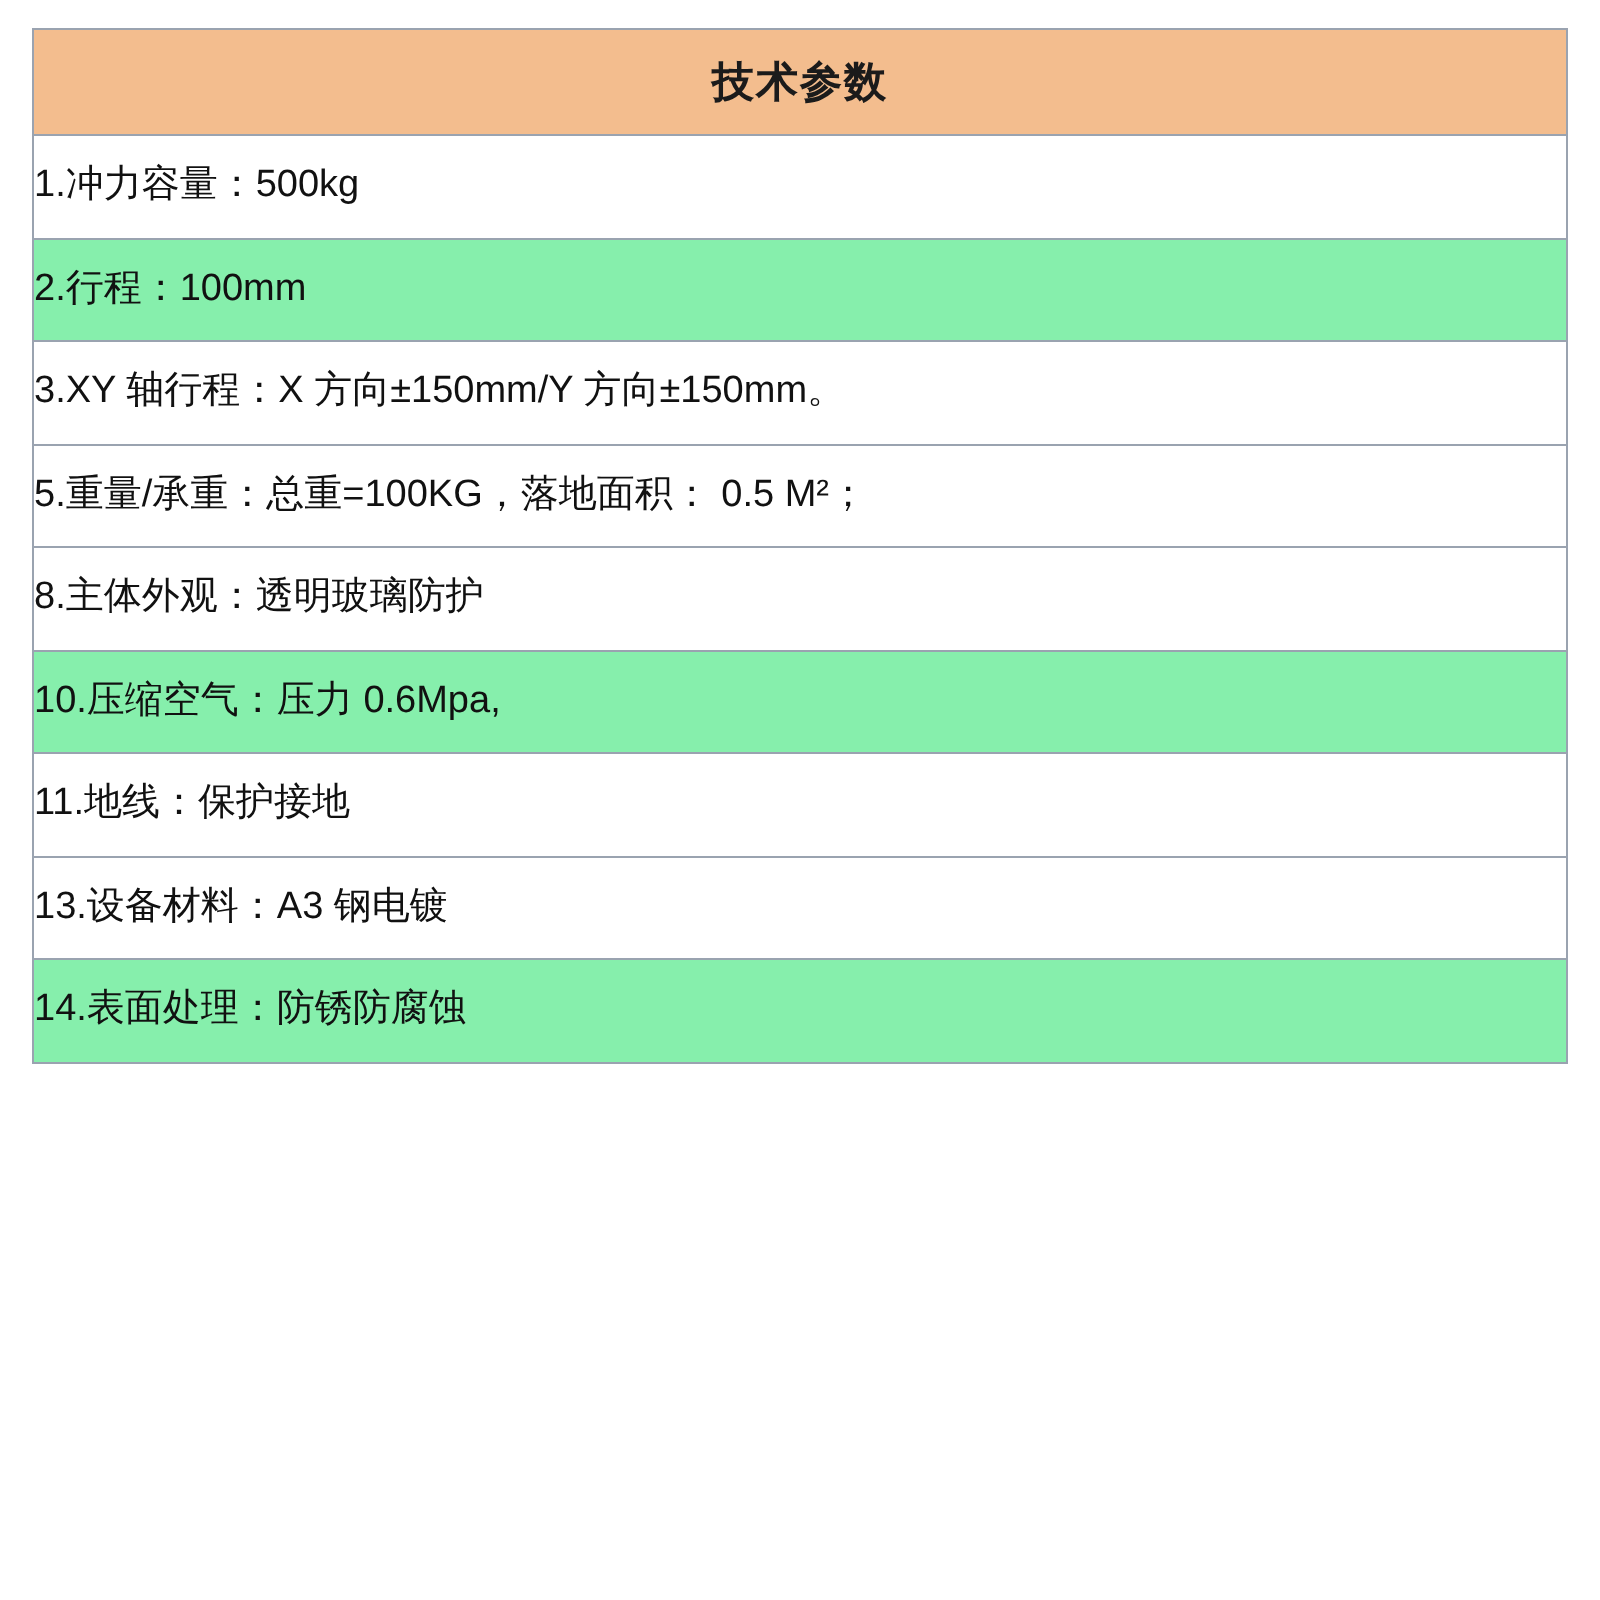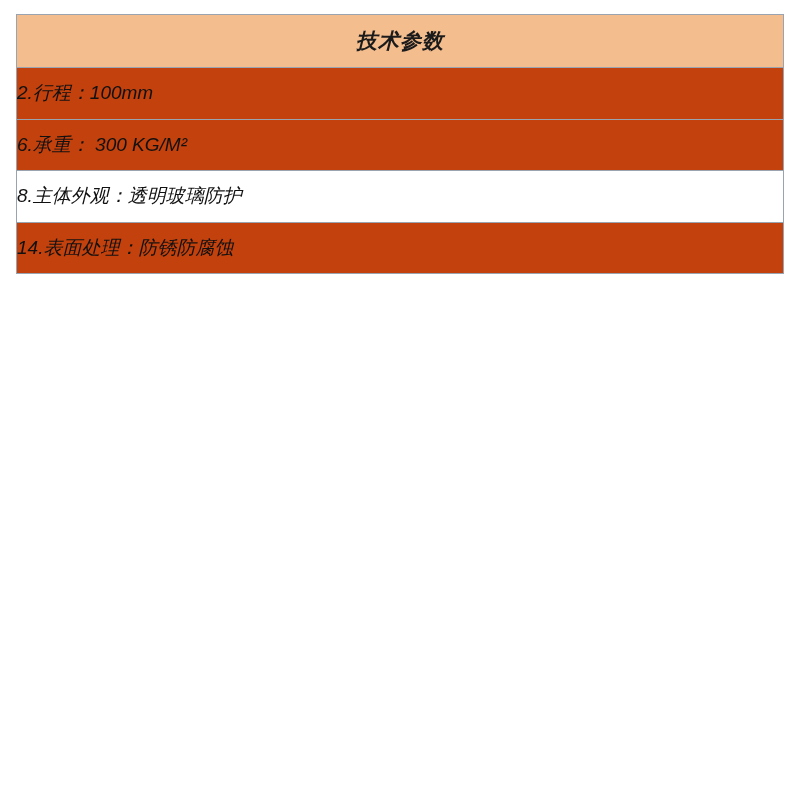--- a/index.html
+++ b/index.html
@@ -18,21 +18,20 @@
     width: 800px;
     height: 800px;
     padding: 14px 16px 16px 16px;
     background: #ffffff;
   }
   .spec-table {
     width: 768px;
     border-collapse: collapse;
     table-layout: fixed;
     border: 1px solid #9aa3b0;
-    font-style: italic;
   }
   .spec-table th,
   .spec-table td {
     border: 1px solid #9aa3b0;
     padding: 0;
   }
   .title-cell {
     background: #f3bd8e;
     color: #1b1b1b;
     font-size: 21px;
@@ -48,41 +47,56 @@
     padding-left: 14px;
     vertical-align: middle;
     line-height: 1.35;
     white-space: nowrap;
     overflow: hidden;
   }
   tr.odd .row-cell {
     background: #ffffff;
   }
   tr.even .row-cell {
-    background: #c2410c;
+    background: #86efac;
   }
 </style>
 </head>
 <body>
 
 <div class="page">
   <table class="spec-table">
     <thead>
       <tr>
         <th class="title-cell">技术参数</th>
       </tr>
     </thead>
     <tbody>
+      <tr class="odd">
+        <td class="row-cell">1.冲力容量：500kg</td>
+      </tr>
       <tr class="even">
         <td class="row-cell">2.行程：100mm</td>
       </tr>
-      <tr class="even">
-        <td class="row-cell">6.承重： 300 KG/M²</td>
+      <tr class="odd">
+        <td class="row-cell">3.XY 轴行程：X 方向±150mm/Y 方向±150mm。</td>
+      </tr>
+      <tr class="odd">
+        <td class="row-cell">5.重量/承重：总重=100KG，落地面积： 0.5 M²；</td>
       </tr>
       <tr class="odd">
         <td class="row-cell">8.主体外观：透明玻璃防护</td>
+      </tr>
+      <tr class="even">
+        <td class="row-cell">10.压缩空气：压力 0.6Mpa,</td>
+      </tr>
+      <tr class="odd">
+        <td class="row-cell">11.地线：保护接地</td>
+      </tr>
+      <tr class="odd">
+        <td class="row-cell">13.设备材料：A3 钢电镀</td>
       </tr>
       <tr class="even">
         <td class="row-cell">14.表面处理：防锈防腐蚀</td>
       </tr>
     </tbody>
   </table>
 </div>
 
 </body></html>

